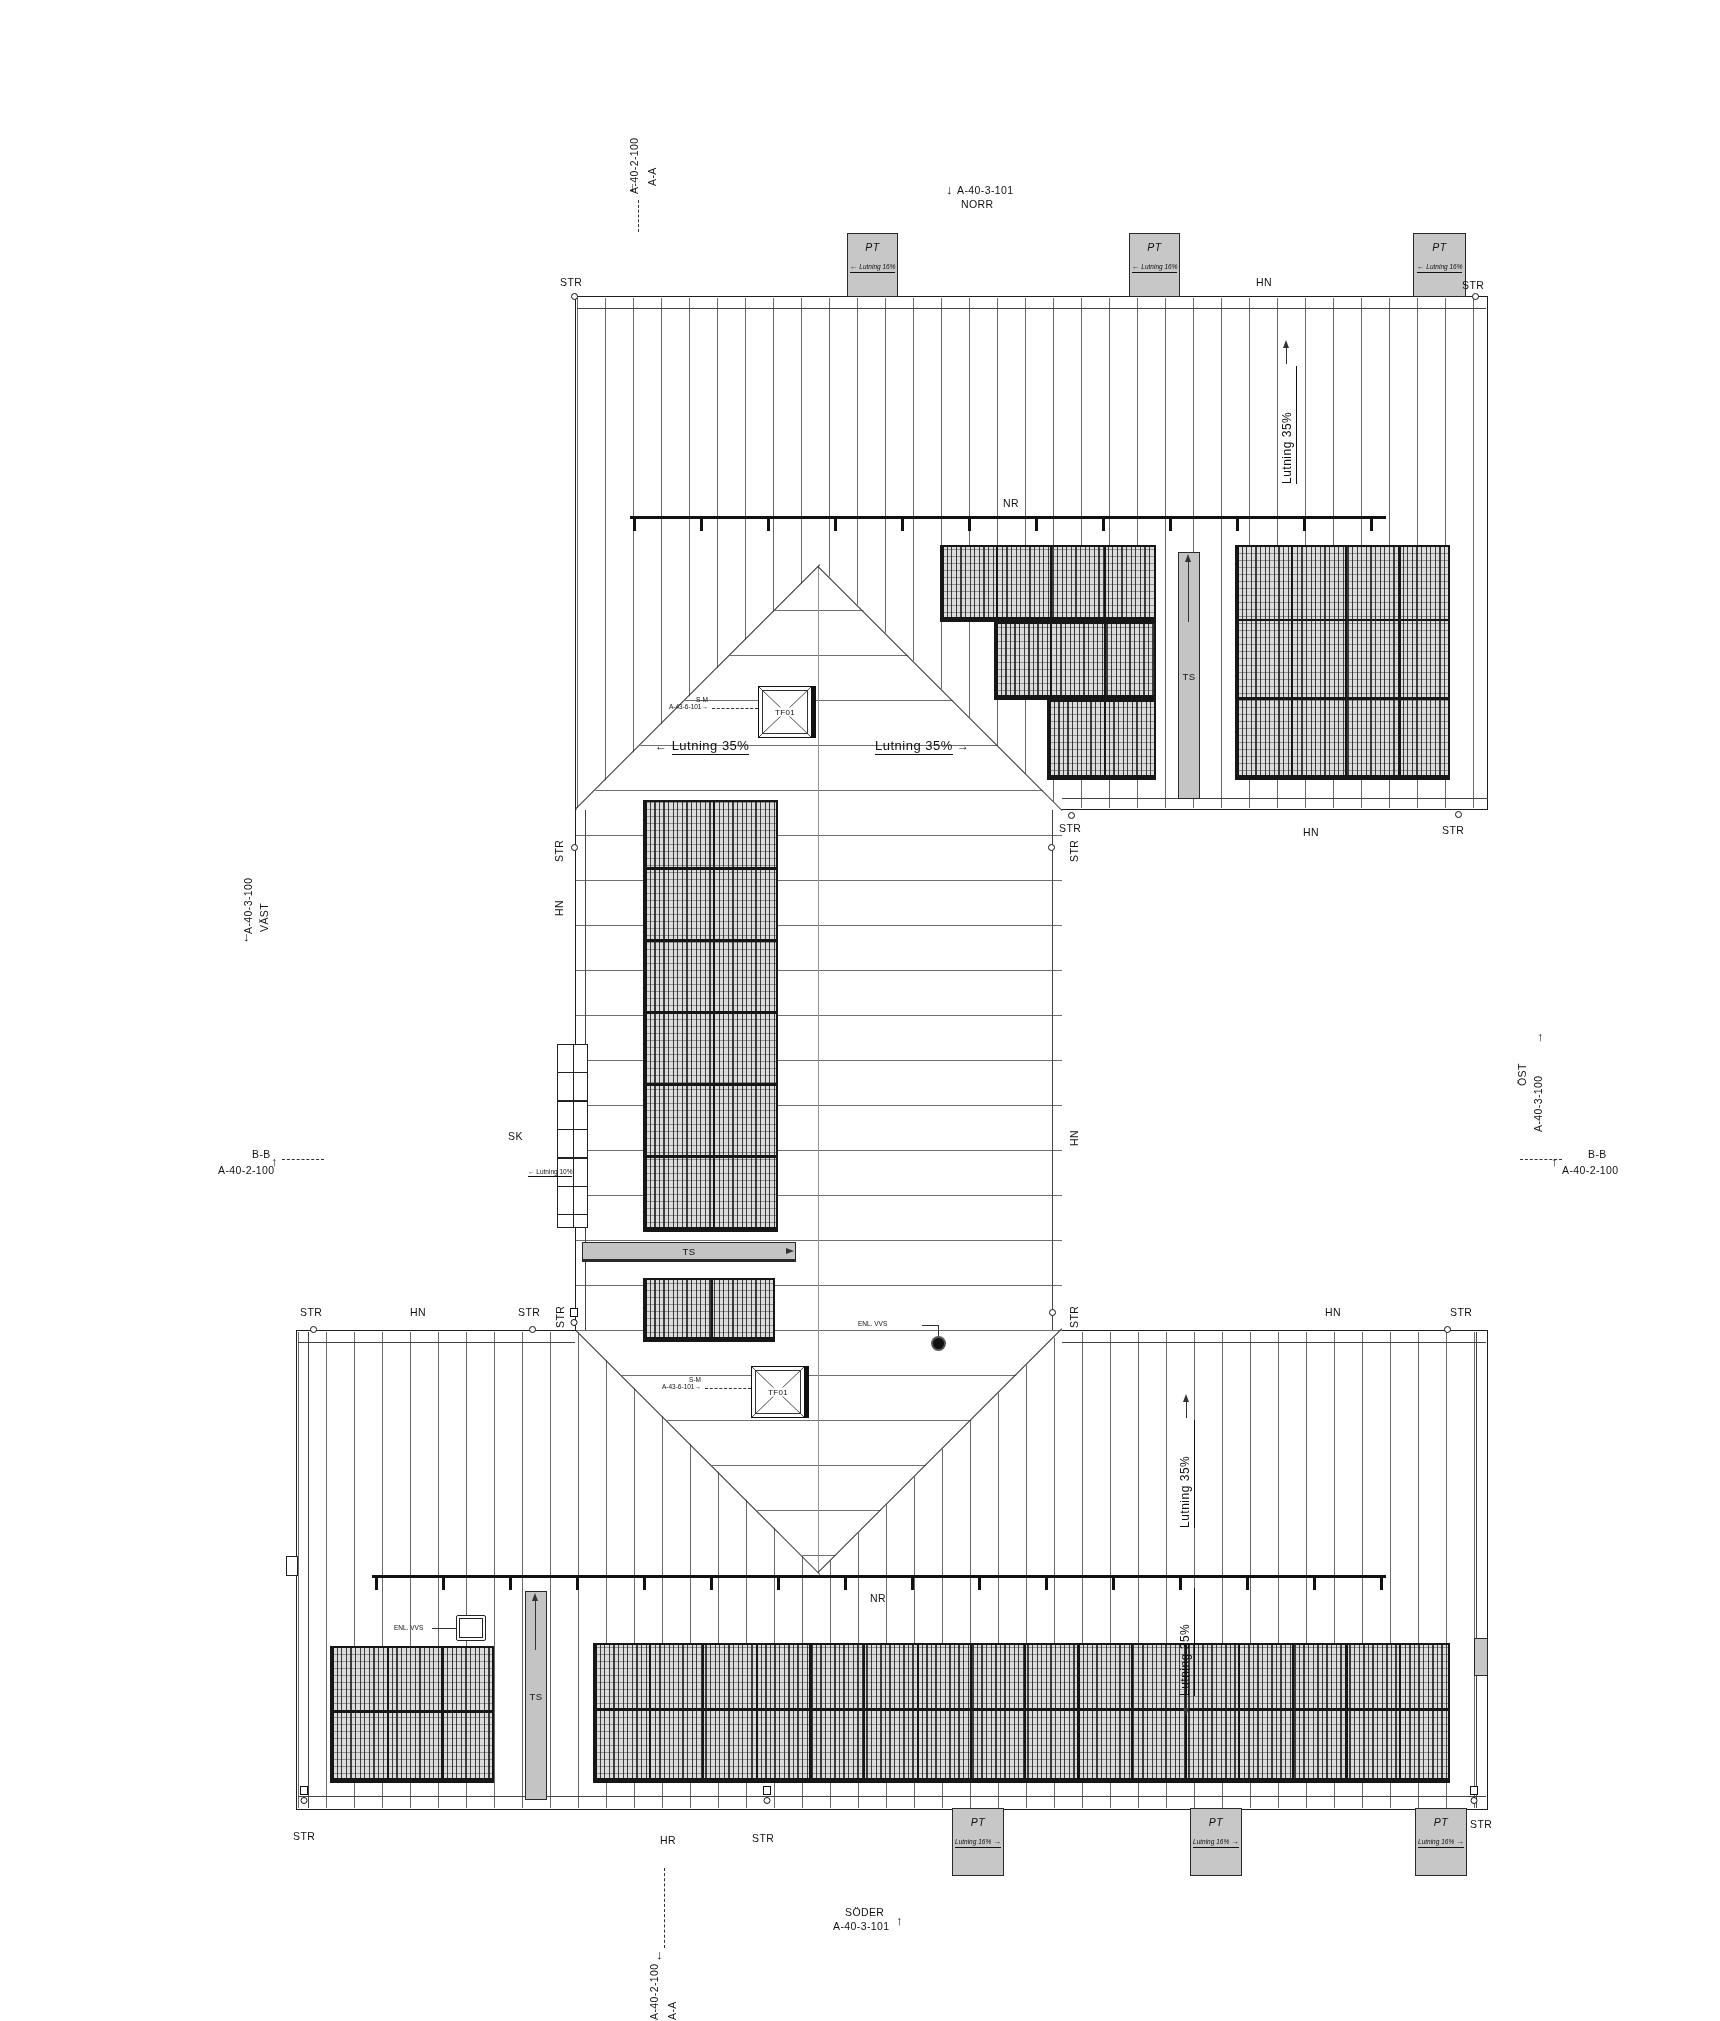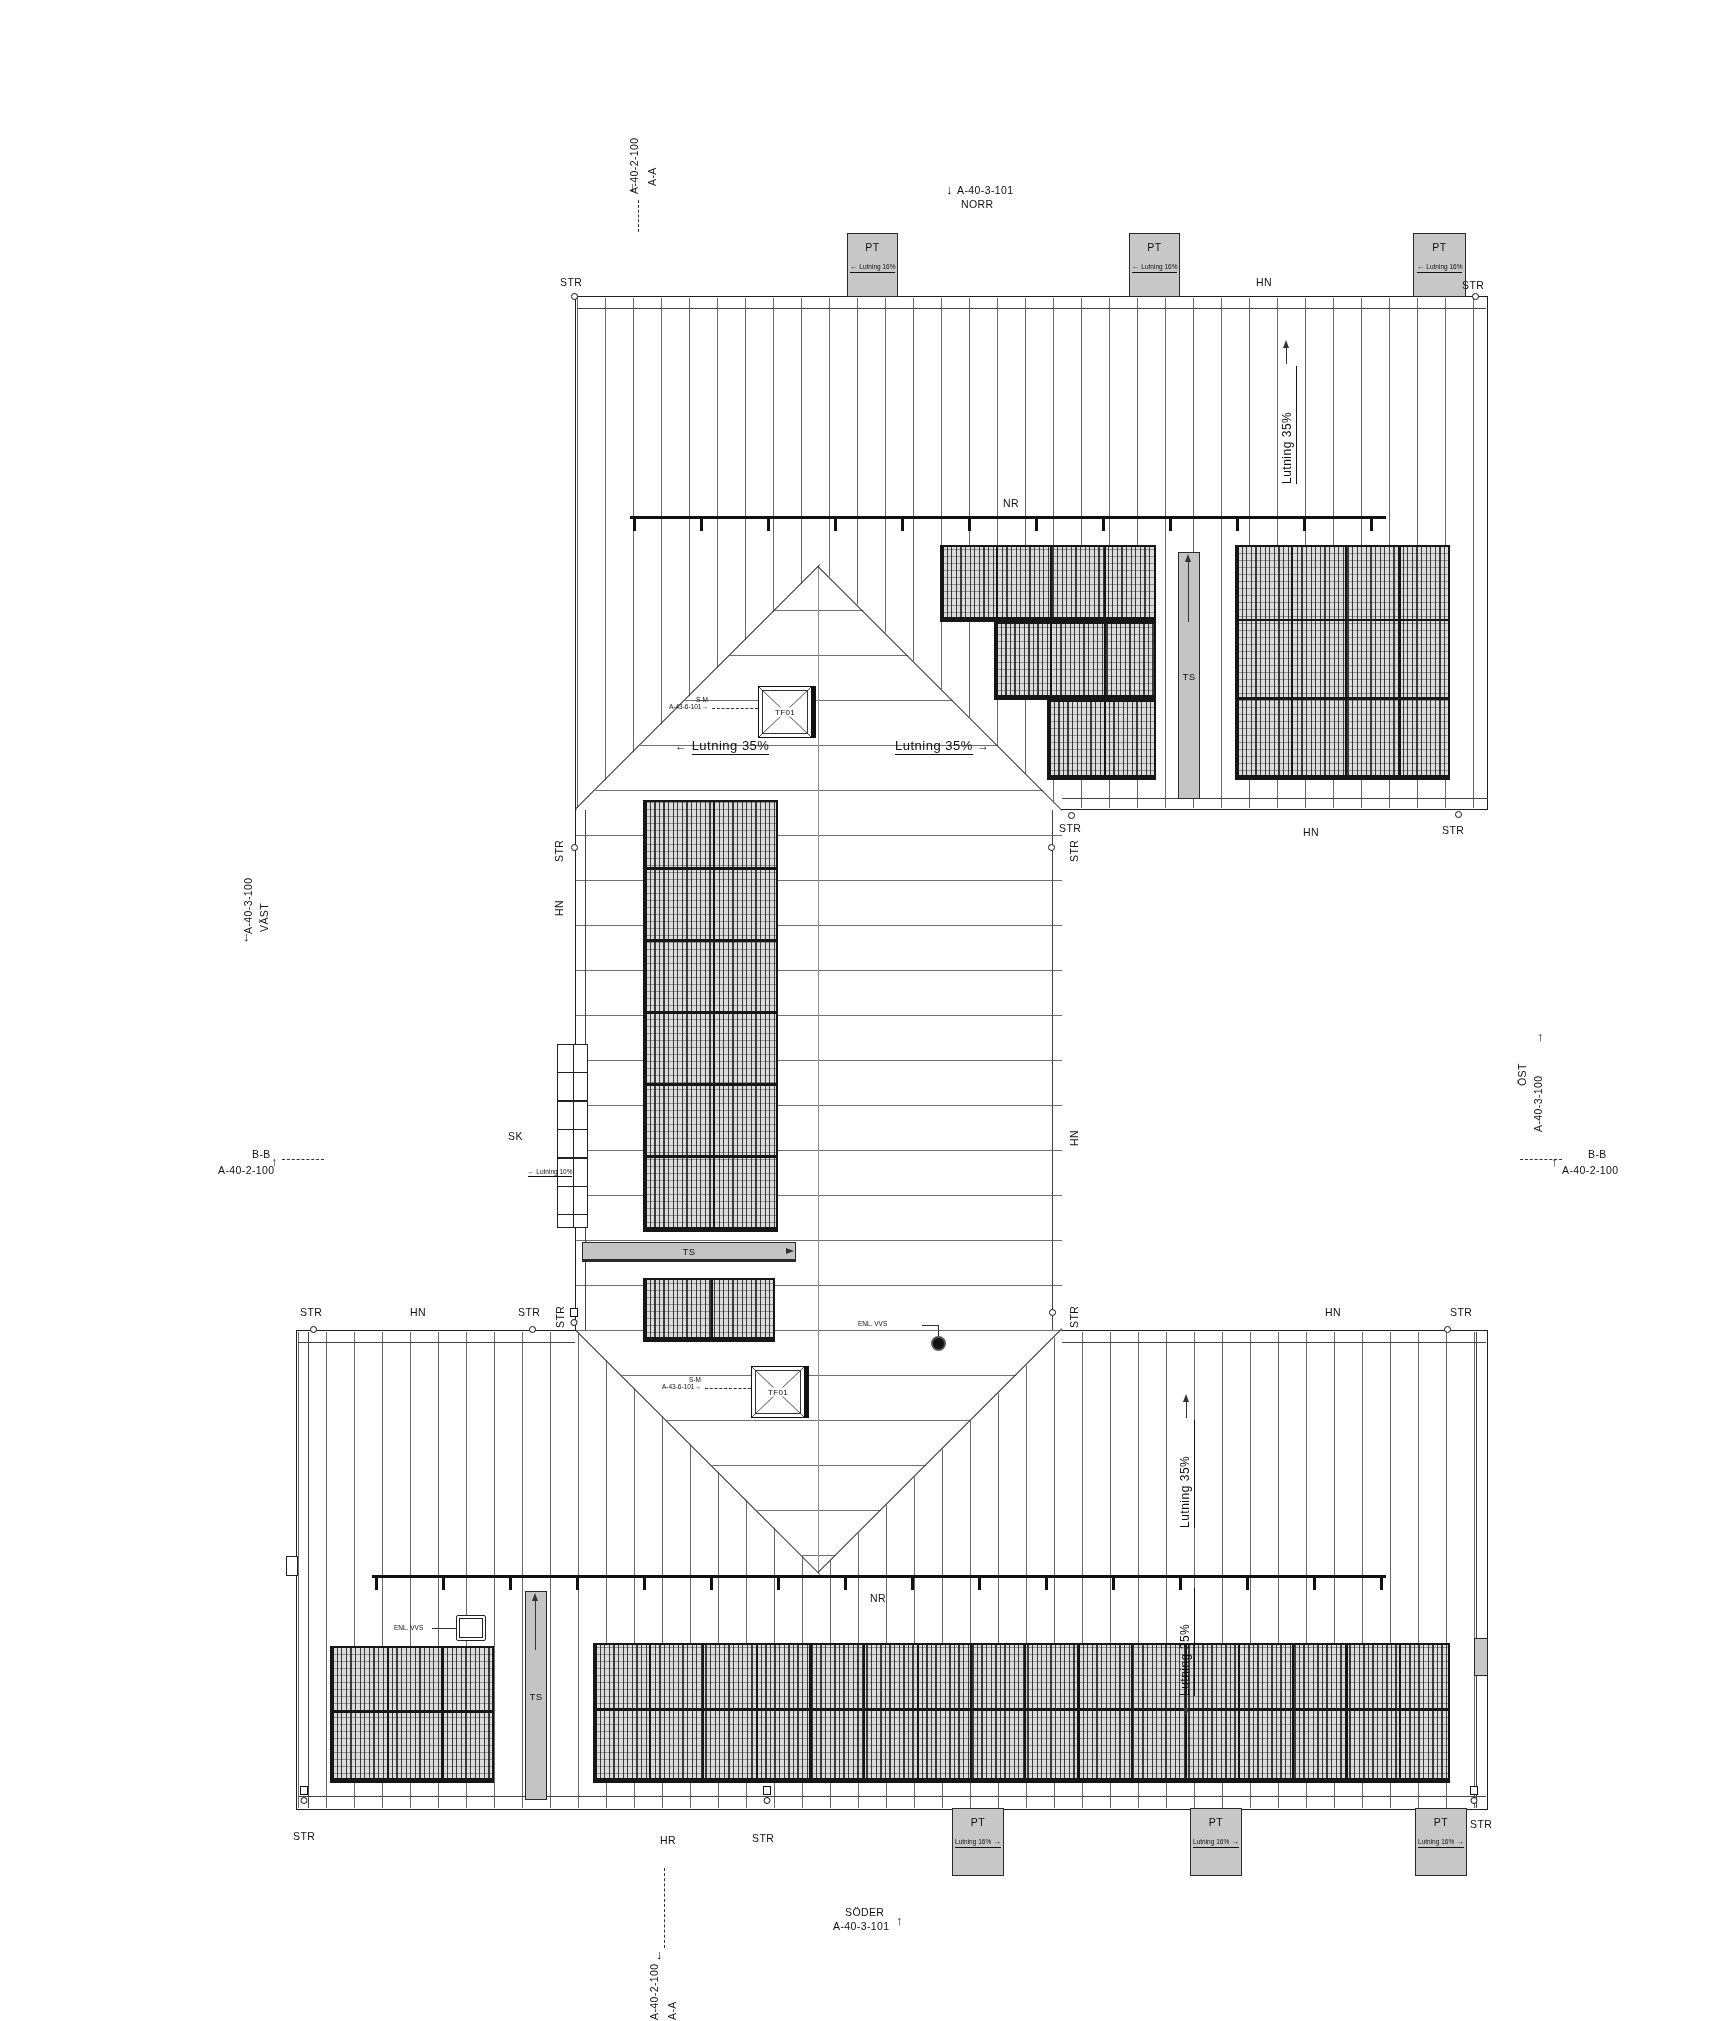--- a/index.html
+++ b/index.html
@@ -17,21 +17,21 @@
   .lbl.xs{font-size:6.5px;letter-spacing:0;}
   .vtext{writing-mode:vertical-rl;transform:rotate(180deg);}
   .vlbl{position:absolute;font-size:10.5px;letter-spacing:.4px;white-space:nowrap;
         writing-mode:vertical-rl;transform:rotate(180deg);}
   .circle{position:absolute;width:7px;height:7px;border:1.2px solid #111;border-radius:50%;background:#fff;box-sizing:border-box;}
   .dashv{position:absolute;border-left:1.2px dashed #333;}
   .dashh{position:absolute;border-top:1.2px dashed #333;}
   .nrline{position:absolute;height:2.6px;background:#111;}
   .nrpins{position:absolute;height:12px;background:repeating-linear-gradient(90deg,#111 0 2.6px,transparent 2.6px 67px);}
   .graybox{position:absolute;background:#c7c7c7;border:1.3px solid #2a2a2a;box-sizing:border-box;}
-  .ptbox{text-align:center;}
+  .ptbox{text-align:center;font-style:italic;}
   .ptbox .t{display:block;margin-top:7px;font-size:10.5px;letter-spacing:.6px;}
   .ptbox .s{display:inline-block;margin-top:9px;font-size:6.5px;border-bottom:1px solid #111;padding-bottom:1px;}
   .ptbox .a{font-size:8px;}
   .panels{position:absolute;border:2px solid #161616;box-sizing:border-box;--cw:54px;--rh:200px;
      background:
        repeating-linear-gradient(90deg,rgba(25,25,25,.82) 0 1.3px,transparent 1.3px 4.6px),
        repeating-linear-gradient(0deg,rgba(25,25,25,.38) 0 1px,transparent 1px 7px),
        #dcdcdc;}
   .panels::before{content:"";position:absolute;inset:0;
      background:repeating-linear-gradient(90deg,#161616 0 2.2px,transparent 2.2px var(--cw));}
@@ -48,21 +48,21 @@
        linear-gradient(to bottom right,transparent calc(50% - .7px),#444 50%,transparent calc(50% + .7px)),#fff;
       box-sizing:border-box;border-right-width:5px;}
   .tf .in{position:absolute;inset:3px;border:1px solid #333;}
   .tf .t{position:absolute;left:50%;top:50%;transform:translate(-50%,-50%);font-size:8px;background:#fff;padding:0 2px;letter-spacing:.3px;}
   .ladder{position:absolute;border:1.4px solid #222;background:
       repeating-linear-gradient(180deg,transparent 0 27px,#222 27px 28.4px) #fff;box-sizing:border-box;}
   .ladder::before{content:"";position:absolute;left:50%;top:0;bottom:0;width:1px;background:#222;}
   .snowbr{position:absolute;width:8px;height:9px;border:1.2px solid #111;background:#fff;box-sizing:border-box;}
   .snowbr::after{content:"";position:absolute;left:50%;top:10px;transform:translateX(-50%);
       width:5px;height:5px;border:1.2px solid #111;border-radius:50%;background:#fff;}
-  .lut-h{position:absolute;font-size:13px;letter-spacing:.5px;white-space:nowrap;margin-left:20px;}
+  .lut-h{position:absolute;font-size:13px;letter-spacing:.5px;white-space:nowrap;}
   .lut-h .txt{border-bottom:1.2px solid #111;padding-bottom:1px;}
   .lut-h .a{font-size:12px;}
   .lut-v{position:absolute;font-size:12px;letter-spacing:.5px;white-space:nowrap;
       writing-mode:vertical-rl;transform:rotate(180deg);border-left:1.2px solid #111;padding-left:2px;}
   .vent-dot{position:absolute;width:11px;height:11px;border-radius:50%;background:#111;box-shadow:0 0 0 2px #555;}
   .vvs-frame{position:absolute;border:1.6px solid #222;border-radius:2px;background:#fff;box-sizing:border-box;}
   .vvs-frame::before{content:"";position:absolute;inset:2px;border:1px solid #222;}
   .notch{position:absolute;border:1.2px solid #222;background:#fff;box-sizing:border-box;}
 </style>
 </head>

